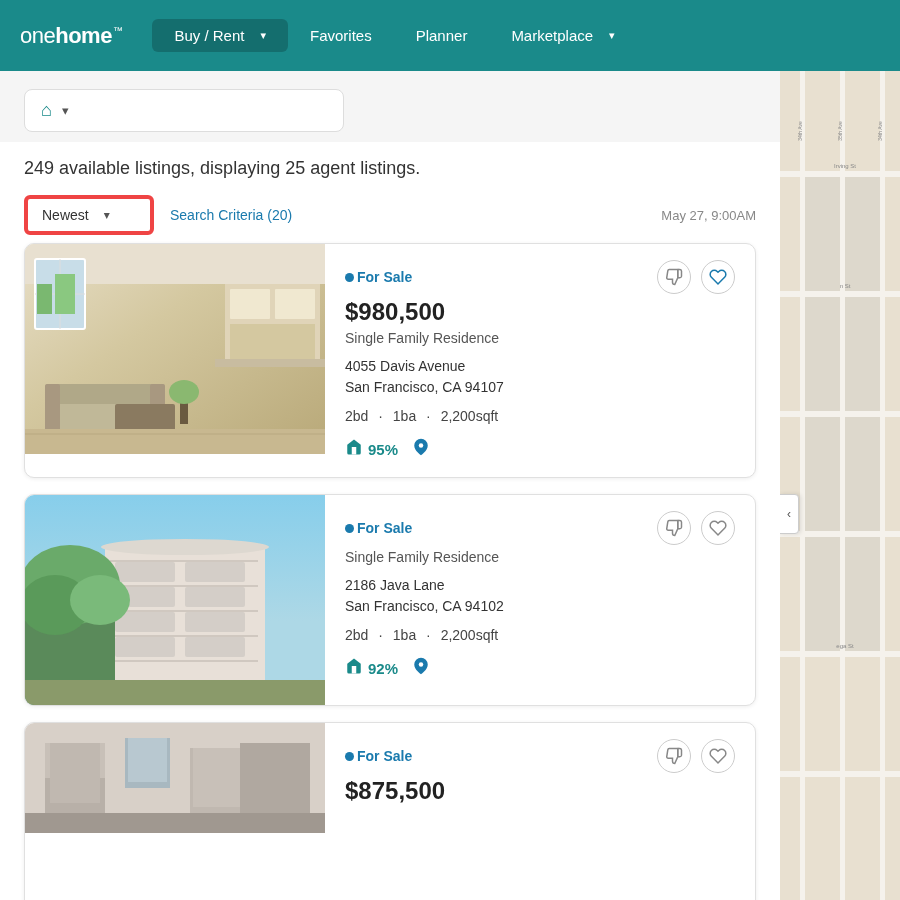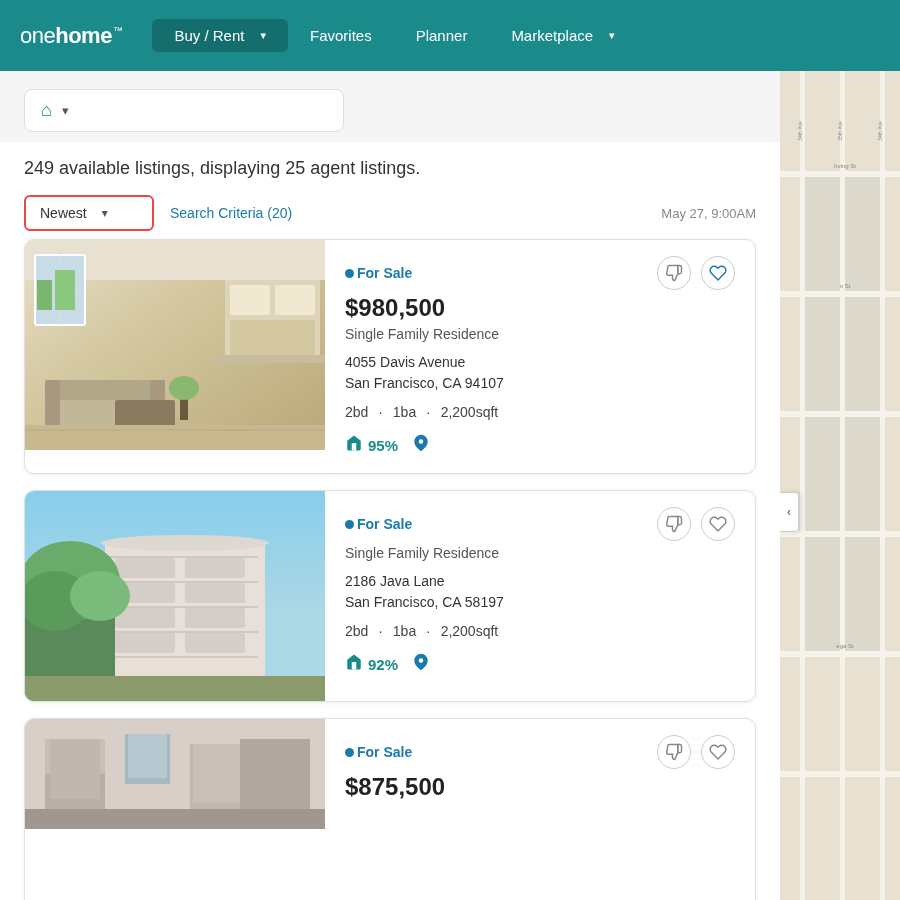--- a/index.html
+++ b/index.html
@@ -115,21 +115,21 @@
     }
     .listings-controls {
       display: flex;
       align-items: center;
       gap: 16px;
       margin-bottom: 8px;
     }
     .sort-dropdown {
       display: flex;
       align-items: center;
-      border: 2px solid #ef4444;
+      border: 4px solid #ef4444;
       border-radius: 6px;
       padding: 8px 14px;
       gap: 15px;
       cursor: pointer;
       font-size: 14px;
       color: #333;
       background: white;
       min-width: 130px;
     }
     .sort-dropdown .sort-arrow {
@@ -500,21 +500,21 @@
               <button class="action-icon">
                 <svg width="18" height="18" viewBox="0 0 24 24" fill="none" stroke="#888" stroke-width="2">
                   <path d="M20.84 4.61a5.5 5.5 0 0 0-7.78 0L12 5.67l-1.06-1.06a5.5 5.5 0 0 0-7.78 7.78l1.06 1.06L12 21.23l7.78-7.78 1.06-1.06a5.5 5.5 0 0 0 0-7.78z"></path>
                 </svg>
               </button>
             </div>
           </div>
           <div class="listing-type">Single Family Residence</div>
           <div class="listing-address">
             <div>2186  Java Lane</div>
-            <div>San Francisco, CA 58197</div>
+            <div>San Francisco, CA 94102</div>
           </div>
           <div class="listing-specs">
             <span>2bd</span>
             <span>·</span>
             <span>1ba</span>
             <span>·</span>
             <span>2,200sqft</span>
           </div>
           <div class="listing-footer">
             <div class="match-score">

